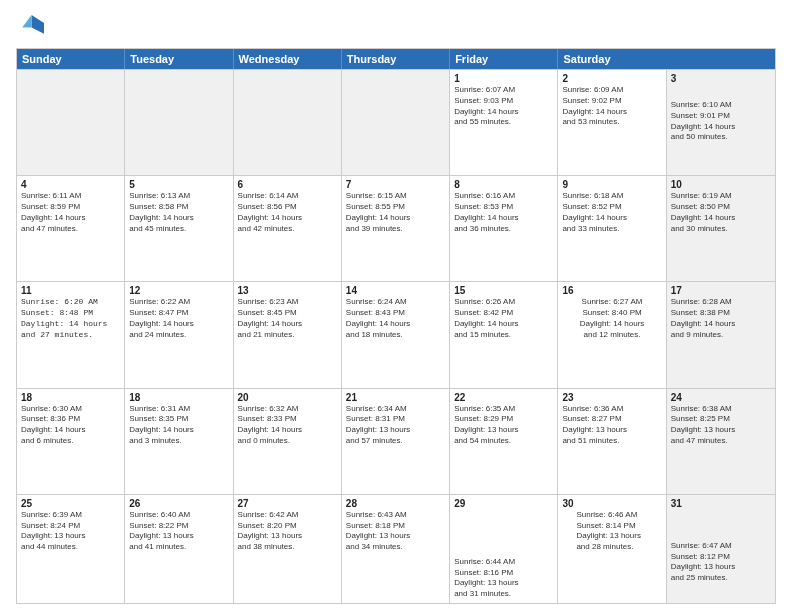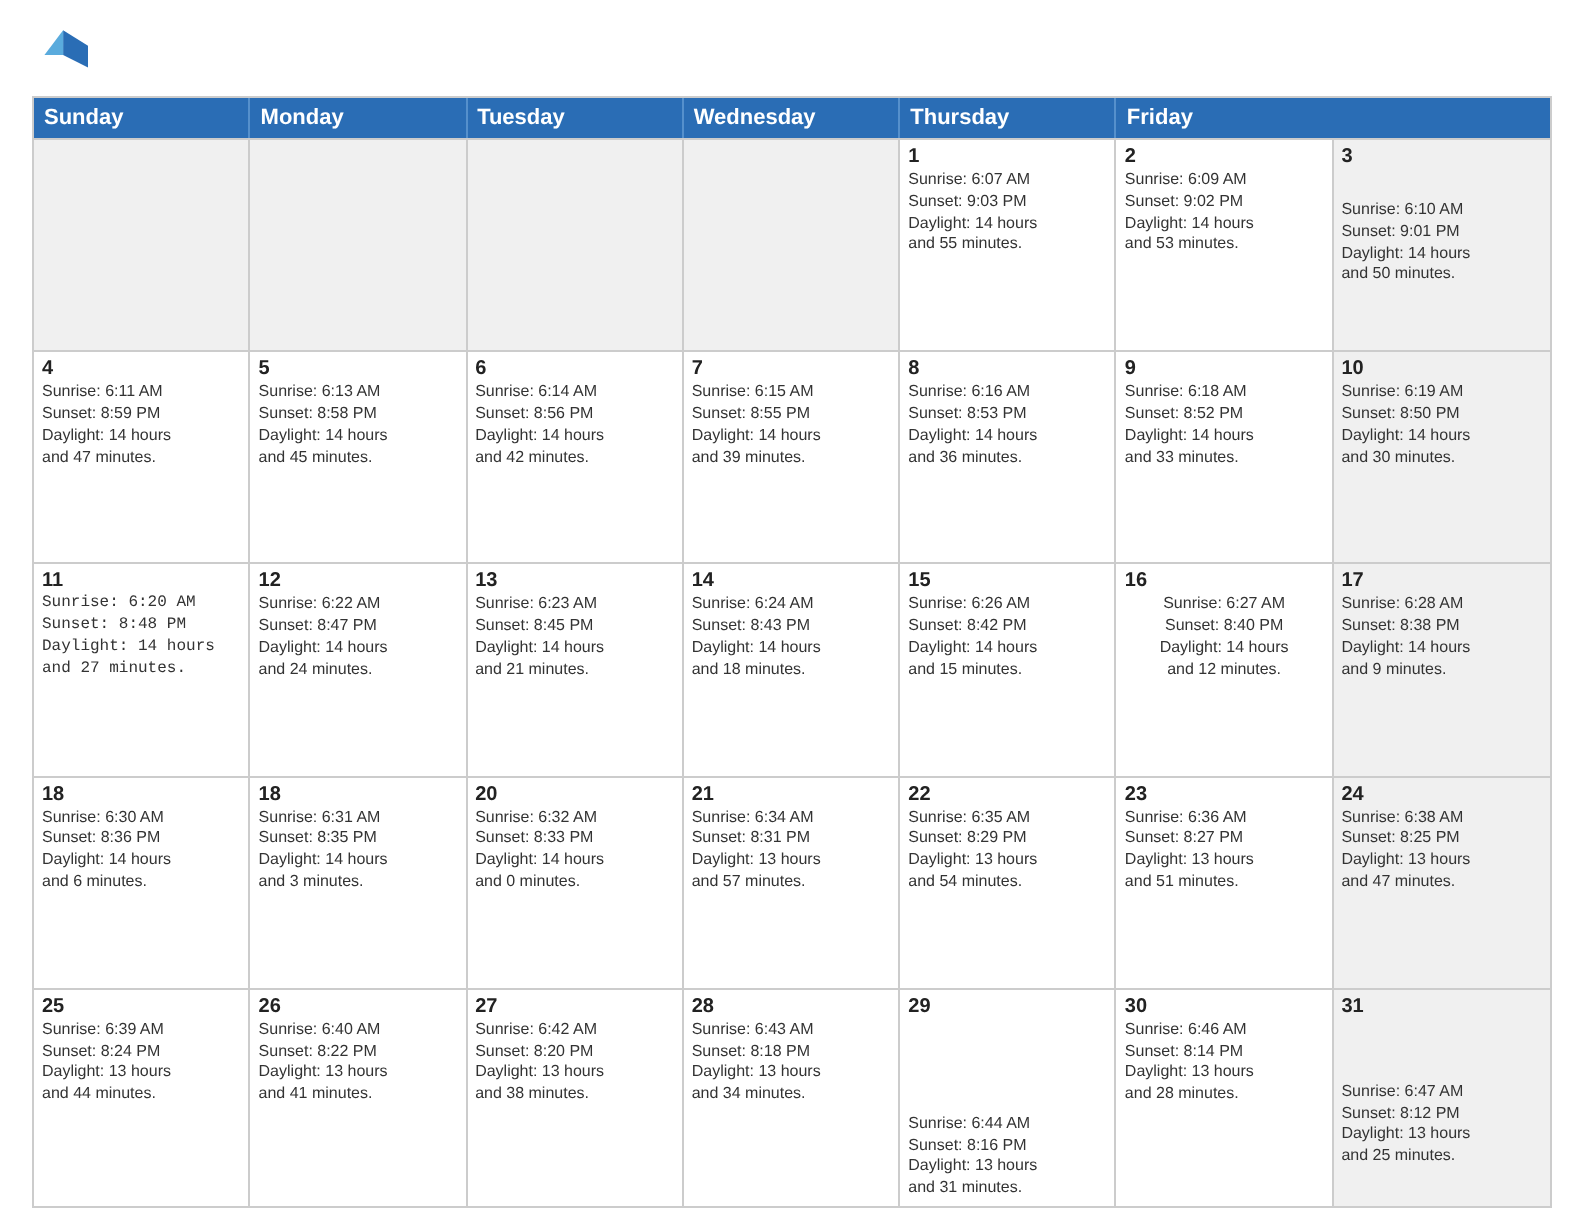--- a/index.html
+++ b/index.html
@@ -133,25 +133,25 @@
     </div>
     <div class="title-area">
       <div class="month-title"></div>
       <div class="subtitle"></div>
     </div>
   </div>
 
   <div class="calendar">
     <div class="cal-header-row" id="cal-header">
         <div class="cal-header-cell">Sunday</div>
-        <div class="cal-header-cell">Monday</div>
         <div class="cal-header-cell">Tuesday</div>
         <div class="cal-header-cell">Wednesday</div>
         <div class="cal-header-cell">Thursday</div>
         <div class="cal-header-cell">Friday</div>
+        <div class="cal-header-cell">Saturday</div>
       </div>
     <div class="cal-body" id="cal-body">
         <div class="cal-row">
           <div class="cal-cell shaded empty"></div>
           <div class="cal-cell shaded empty"></div>
           <div class="cal-cell shaded empty"></div>
           <div class="cal-cell shaded empty"></div>
           <div class="cal-cell">
             <span class="day-num">1</span>
             <div class="cell-info" style="white-space: pre-line;">Sunrise: 6:07 AM
@@ -358,21 +358,21 @@
           </div>
           <div class="cal-cell">
             <span class="day-num">29</span>
             <div class="cell-info" style="white-space: pre-line; margin-top: 48px;">Sunrise: 6:44 AM
 Sunset: 8:16 PM
 Daylight: 13 hours
 and 31 minutes.</div>
           </div>
           <div class="cal-cell">
             <span class="day-num">30</span>
-            <div class="cell-info" style="white-space: pre-line;">Sunrise: 6:46 AM
+            <div class="cell-info" style="white-space: pre-line; margin-left: 14px;">Sunrise: 6:46 AM
 Sunset: 8:14 PM
 Daylight: 13 hours
 and 28 minutes.</div>
           </div>
           <div class="cal-cell shaded">
             <span class="day-num">31</span>
             <div class="cell-info" style="white-space: pre-line; margin-top: 32px;">Sunrise: 6:47 AM
 Sunset: 8:12 PM
 Daylight: 13 hours
 and 25 minutes.</div>

